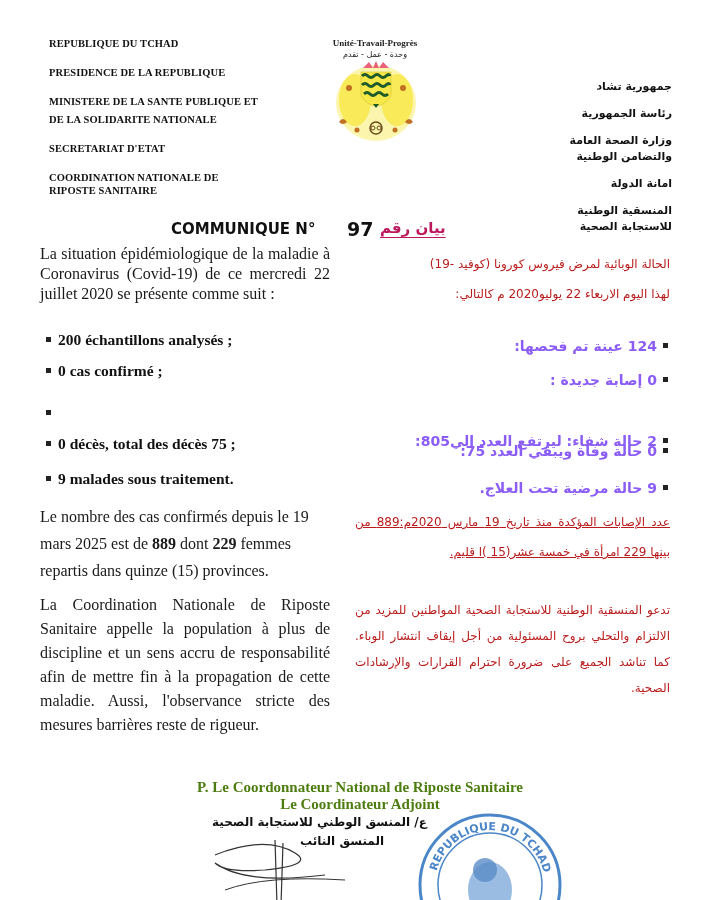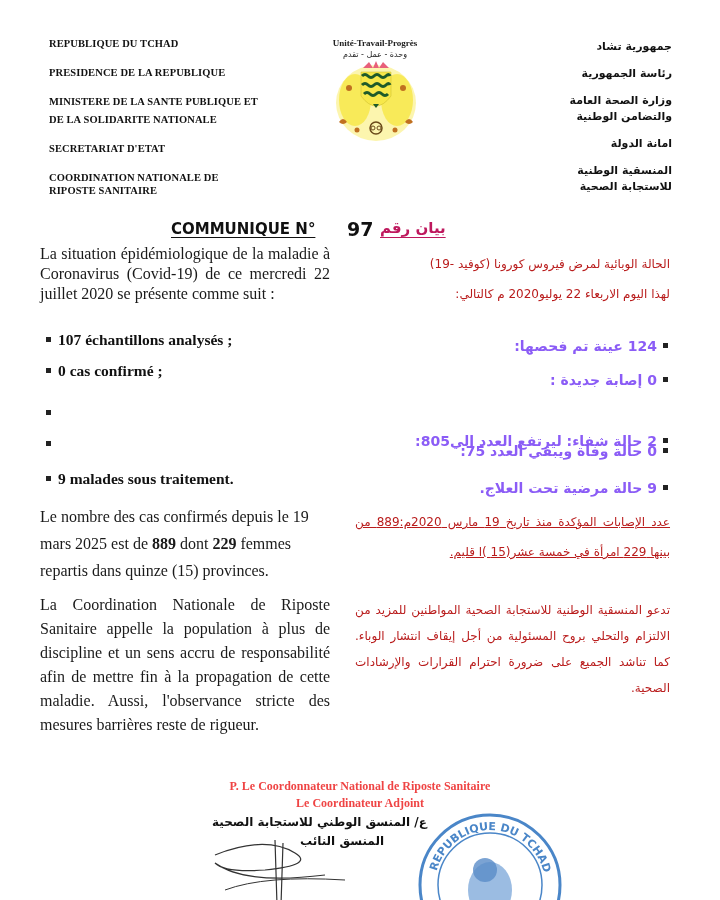--- a/index.html
+++ b/index.html
@@ -1,34 +1,34 @@
 <!DOCTYPE html>
 <html><head>
 <meta charset="utf-8">
 <style>
   html, body { margin:0; padding:0; background:#ffffff; }
   body { width:720px; height:900px; position:relative; overflow:hidden; color:#1a1a1a; font-family:"Liberation Serif", serif; }
   .abs { position:absolute; }
   .hdr-fr { left:49px; font-family:"Liberation Serif", serif; font-weight:bold; font-size:10.5px; line-height:13px; color:#111; letter-spacing:0.1px; }
-  .hdr-ar { right:48px; font-family:"DejaVu Sans", sans-serif; font-weight:bold; font-size:11px; line-height:14px; color:#111; direction:rtl; text-align:right; }
+  .hdr-ar { right:48px; font-family:"DejaVu Sans", sans-serif; font-weight:bold; font-size:11px; line-height:14px; color:#111; direction:rtl; text-align:right;margin-top:40px; }
   .motto { left:320px; width:110px; text-align:center; font-family:"Liberation Serif", serif; font-weight:bold; font-size:9px; color:#222; }
   .motto-ar { left:320px; width:110px; text-align:center; font-family:"DejaVu Sans", sans-serif; font-size:8px; color:#222; direction:rtl; }
   .emblem { left:335px; top:60px; width:82px; height:86px; }
-  .title-fr { left:171px; top:220px; font-family:"DejaVu Sans", sans-serif; font-weight:bold; font-size:15px; text-decoration:underline; text-underline-offset:3px; color:#111; }
+  .title-fr { left:171px; top:220px; font-family:"DejaVu Sans", sans-serif; font-weight:bold; font-size:15px; text-underline-offset:3px; color:#111; }
   .title-num { left:347px; top:218px; font-family:"DejaVu Sans", sans-serif; font-weight:bold; font-size:19px; color:#111; }
   .title-ar { left:380px; top:219px; font-family:"DejaVu Sans", sans-serif; font-weight:bold; font-size:15px; text-decoration:underline; text-underline-offset:4px; color:#be185d; direction:rtl; }
   .para-fr { left:40px; width:290px; font-size:16px; line-height:20px; text-align:justify; color:#1a1a1a; }
   .para-ar { right:50px; width:315px; font-family:"DejaVu Sans", sans-serif; font-size:12px; line-height:29px; direction:rtl; text-align:justify; color:#b91c1c; }
   .bullet-fr { left:46px; font-weight:bold; font-size:15.5px; color:#111; white-space:nowrap; }
   .bullet-fr .sq, .bullet-ar .sq { display:inline-block; width:5px; height:5px; background:#222; vertical-align:middle; margin-right:7px; position:relative; top:-2px; }
   .bullet-ar { right:52px; font-family:"DejaVu Sans", sans-serif; font-weight:bold; font-size:14px; direction:rtl; color:#8b5cf6; white-space:nowrap; }
   .bullet-ar .sq { margin-right:0; margin-left:6px; }
   .stats-fr { left:40px; width:290px; font-size:16px; line-height:27px; color:#1a1a1a; }
   .stats-fr b { font-weight:bold; }
-  .sig-line { left:0; width:720px; text-align:center; font-weight:bold; font-size:12px; color:#ef4444; }
+  .sig-line { left:0; width:720px; text-align:center; font-weight:bold; font-size:15px; color:#4d7c0f; }
   .sig-ar { left:212px; font-family:"DejaVu Sans", sans-serif; font-weight:bold; font-size:12px; direction:rtl; color:#111; white-space:nowrap; }
   .stamp { left:415px; top:810px; width:150px; height:150px; }
   .signature { left:205px; top:835px; width:160px; height:70px; }
 </style>
 </head>
 <body>
 
 <div class="abs hdr-fr" style="top:37px;">REPUBLIQUE DU TCHAD</div>
 <div class="abs hdr-fr" style="top:66px;">PRESIDENCE DE LA REPUBLIQUE</div>
 <div class="abs hdr-fr" style="top:95px;">MINISTERE DE LA SANTE PUBLIQUE ET</div>
@@ -71,24 +71,24 @@
 <div class="abs hdr-ar" style="top:180px;">للاستجابة الصحية</div>
 
 <div class="abs title-fr">COMMUNIQUE N°</div>
 <div class="abs title-num">97</div>
 <div class="abs title-ar">بيان رقم</div>
 
 <div class="abs para-fr" style="top:244px; width:290px;">La situation épidémiologique de la maladie à Coronavirus (Covid-19) de ce mercredi 22 juillet 2020 se présente comme suit :</div>
 <div class="abs para-ar" style="top:250px; text-align:right; line-height:29px;">الحالة الوبائية لمرض فيروس كورونا (كوفيد -19)</div>
 <div class="abs para-ar" style="top:280px; text-align:right; line-height:29px;">لهذا اليوم الاربعاء 22 يوليو2020 م كالتالي:</div>
 
-<div class="abs bullet-fr" style="top:331px;"><span class="sq"></span><span>107 échantillons analysés ;</span></div>
+<div class="abs bullet-fr" style="top:331px;"><span class="sq"></span><span>200 échantillons analysés ;</span></div>
 <div class="abs bullet-fr" style="top:362px;"><span class="sq"></span><span>0 cas confirmé ;</span></div>
 <div class="abs bullet-fr" style="top:404px;"><span class="sq"></span></div>
-<div class="abs bullet-fr" style="top:435px;"><span class="sq"></span></div>
+<div class="abs bullet-fr" style="top:435px;"><span class="sq"></span><span>0 décès, total des décès 75 ;</span></div>
 <div class="abs bullet-fr" style="top:470px;"><span class="sq"></span><span>9 malades sous traitement.</span></div>
 
 <div class="abs bullet-ar" style="top:338px;"><span class="sq"></span><span>124 عينة تم فحصها:</span></div>
 <div class="abs bullet-ar" style="top:372px;"><span class="sq"></span><span>0 إصابة جديدة :</span></div>
 <div class="abs bullet-ar" style="top:433px;"><span class="sq"></span><span>2 حالة شفاء: ليرتفع العدد الي805:</span></div>
 <div class="abs bullet-ar" style="top:443px;"><span class="sq"></span><span>0 حالة وفاة ويبقي العدد 75:</span></div>
 <div class="abs bullet-ar" style="top:480px;"><span class="sq"></span><span>9 حالة مرضية تحت العلاج.</span></div>
 
 <div class="abs stats-fr" style="top:503px;">
   <span>Le nombre des cas confirmés depuis le 19 mars 2025 est de </span><b>889</b><span> dont </span><b>229</b><span> femmes repartis dans quinze (15) provinces.</span>

